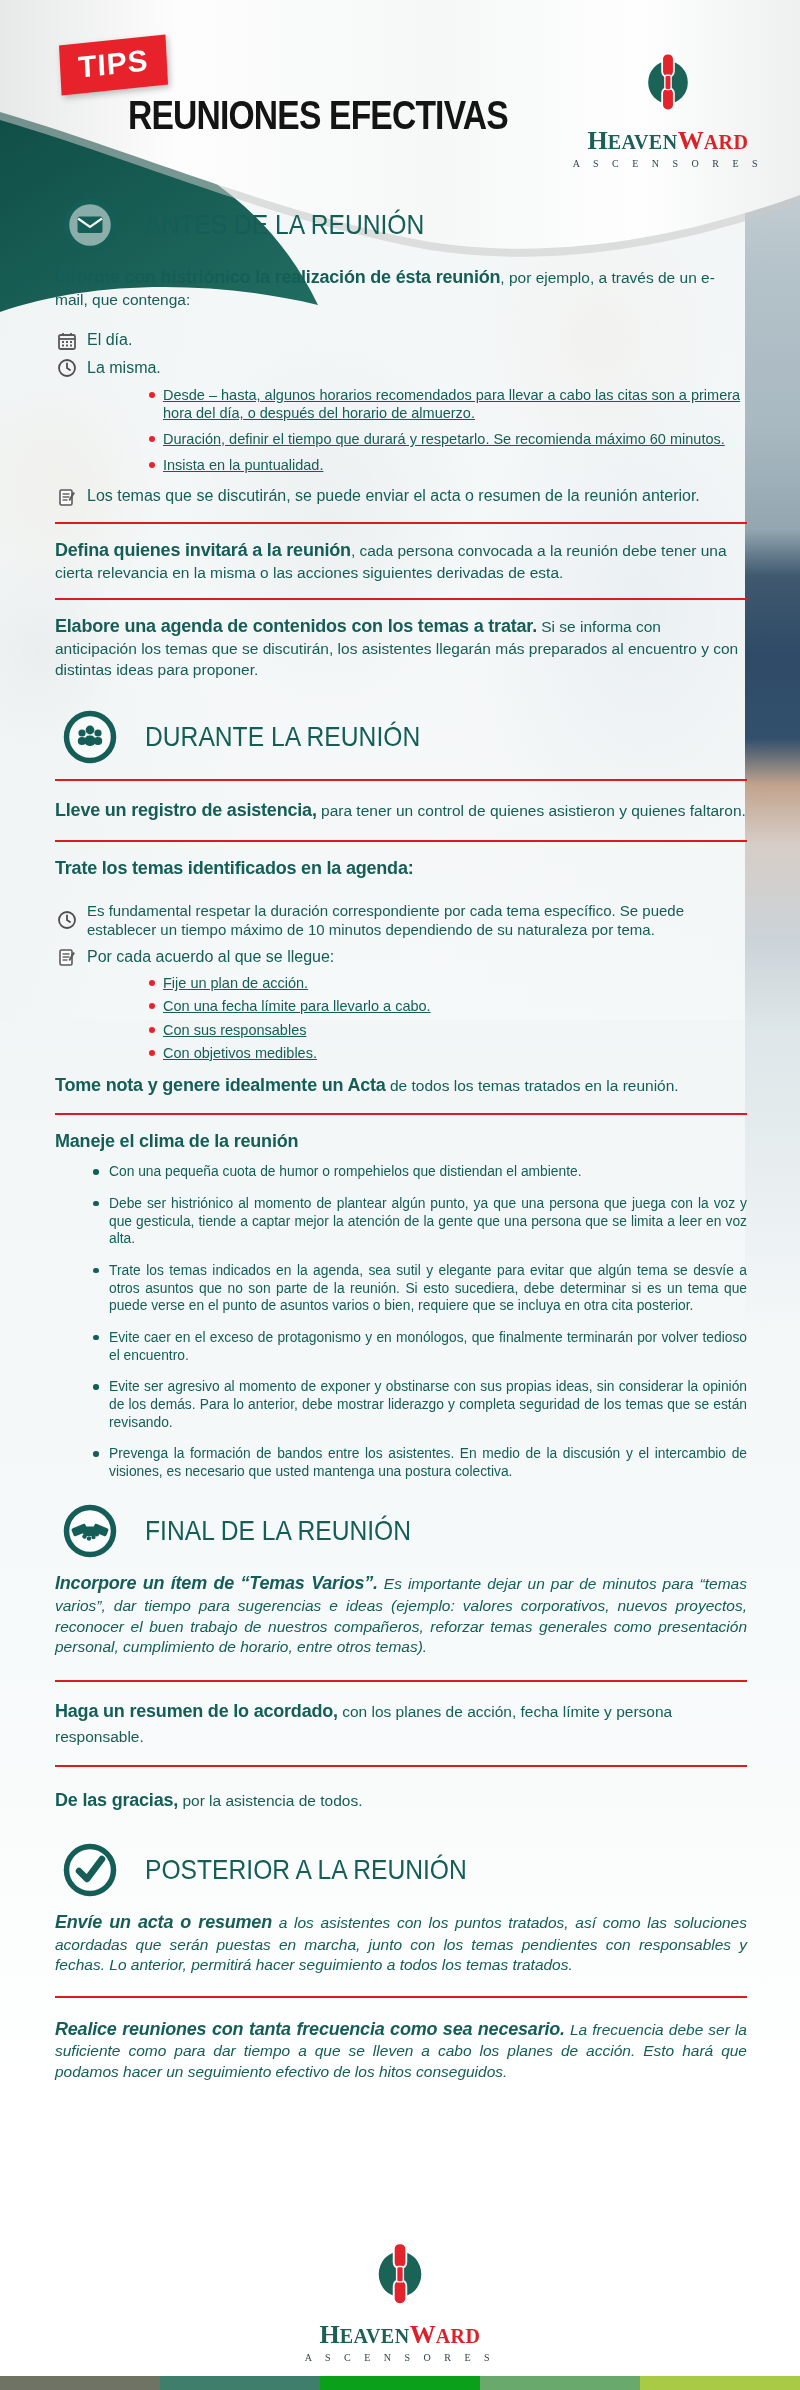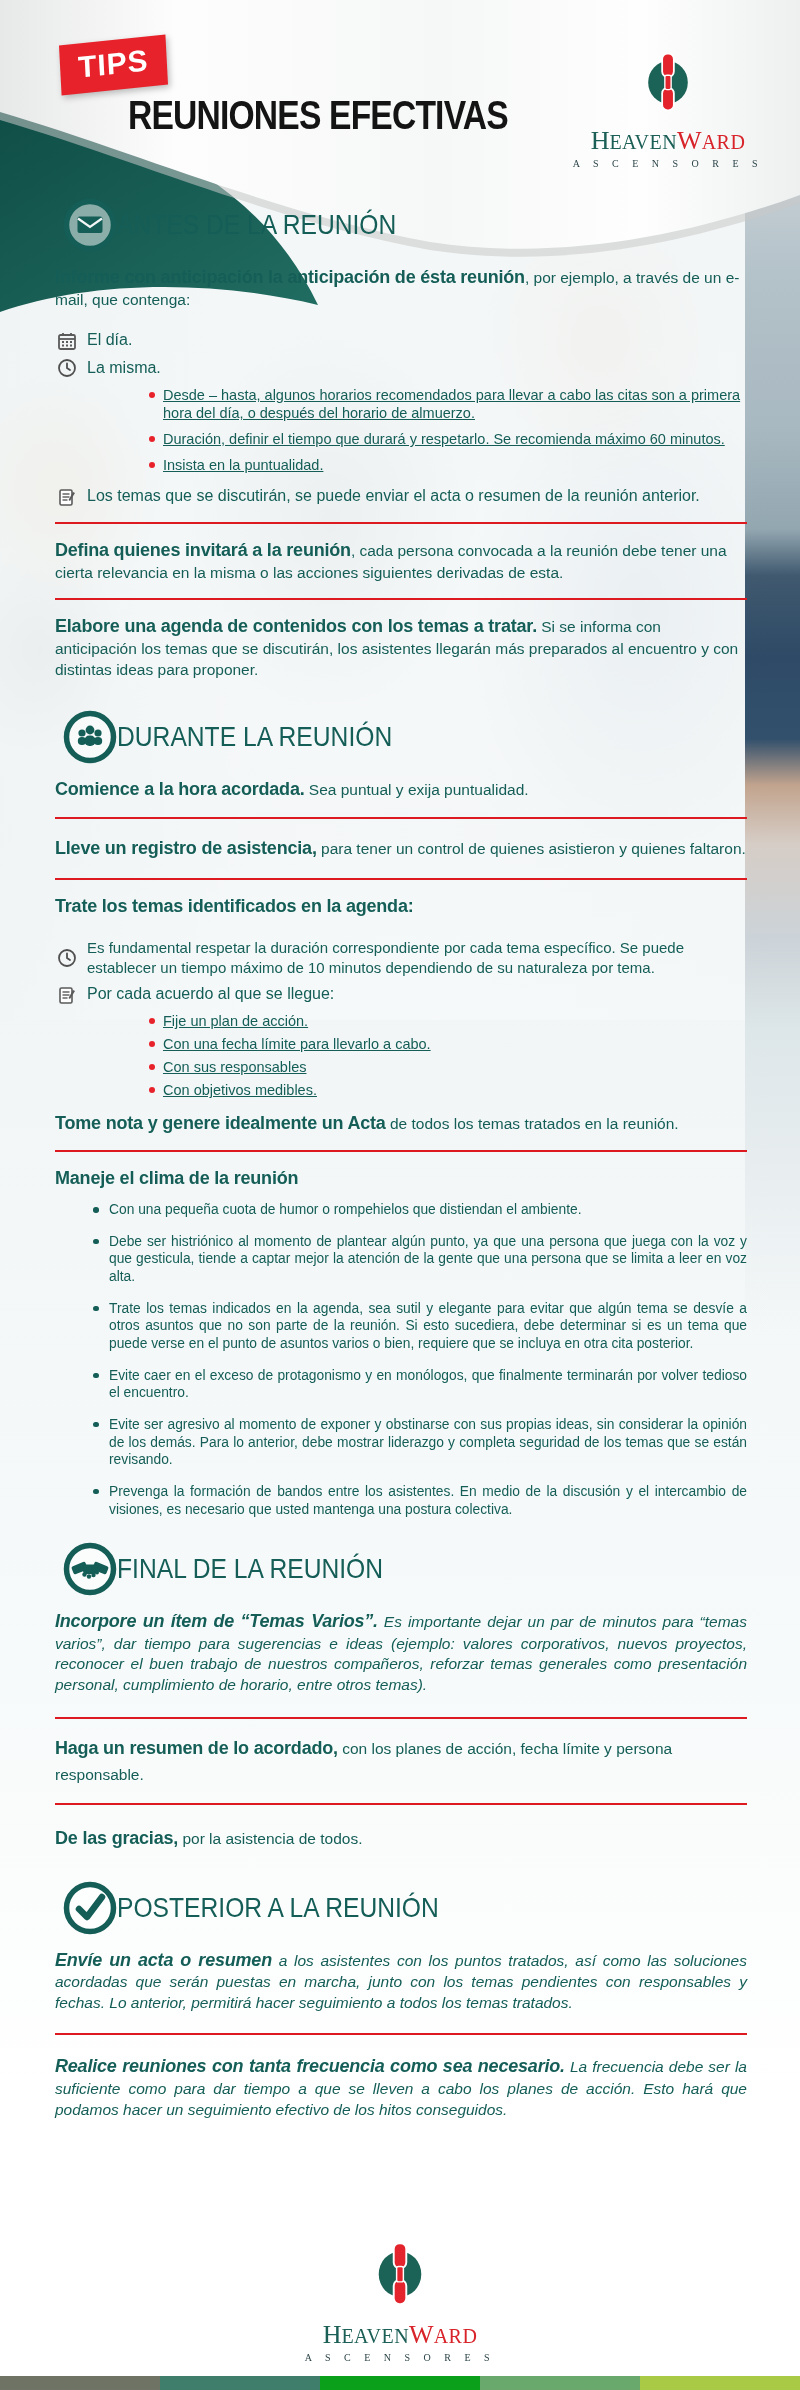--- a/index.html
+++ b/index.html
@@ -28,29 +28,29 @@
   .badge{position:absolute;left:60px;top:40px;z-index:5;background:#E7222B;color:#ffffff;
     font-size:30px;font-weight:bold;letter-spacing:1px;padding:7px 18px 9px 18px;
     transform:rotate(-6deg) skewX(-3deg);box-shadow:2px 3px 6px rgba(0,0,0,.25);}
   .main-title{position:absolute;left:128px;top:92px;z-index:5;color:#141414;font-weight:bold;
     font-size:41px;letter-spacing:-1px;transform:scaleX(.82);transform-origin:left center;white-space:nowrap;}
   
   .logo{display:flex;flex-direction:column;align-items:center;z-index:5;}
   .logo-header{position:absolute;left:578px;top:48px;width:180px;}
   .logo-footer{position:absolute;left:310px;top:2238px;width:180px;}
   .logo svg{width:54px;height:76px;}
-  .logo-word{font-family:"Liberation Serif",serif;white-space:nowrap;margin-top:2px;}
+  .logo-word{font-family:"Liberation Serif",serif;white-space:nowrap;margin-top:2px;font-weight:bold;}
   .logo-word .h1c{color:#1B5F56;font-size:26px;}
   .logo-word .heaven{color:#1B5F56;font-size:20px;letter-spacing:.5px;}
   .logo-word .w1c{color:#D8232A;font-size:26px;}
   .logo-word .ward{color:#D8232A;font-size:20px;letter-spacing:.5px;}
   .logo-sub{font-family:"Liberation Serif",serif;color:#2d4549;font-size:10px;letter-spacing:5.5px;margin-top:2px;white-space:nowrap;}
   
   .content{position:absolute;left:55px;top:198px;width:692px;z-index:4;color:#145E57;}
-  .section-head{display:flex;align-items:center;gap:0;margin:0 0 14px 8px;}
+  .section-head{display:flex;align-items:center;gap:28px;margin:0 0 14px 8px;}
   .section-head .ring{width:54px;height:54px;flex:0 0 54px;}
   .section-title{font-size:28px;color:#145E57;letter-spacing:0;transform:scaleX(.88);transform-origin:left center;white-space:nowrap;}
   .para{margin:0 0 10px 0;font-size:15.5px;line-height:1.32;color:#145E57;}
   .para strong{font-size:18px;letter-spacing:-.2px;}
   .para.justify{text-align:justify;font-style:italic;}
   .para.loose{line-height:1.6;}
   .icon-row{display:flex;align-items:center;gap:10px;margin:0 0 7px 2px;font-size:16px;line-height:1.3;}
   .icon-row .sicon{flex:0 0 20px;width:20px;height:20px;margin-top:0px;}
   .divider{height:2px;background:#DD1A20;margin:15px 0;}
   ul.bullets{list-style:none;margin:4px 0 12px 0;padding:0 0 0 94px;}
@@ -115,21 +115,21 @@
       <span class="ring">
         <svg viewBox="0 0 54 54">
             <circle cx="27" cy="27" r="23.5" fill="rgba(255,255,255,0.5)" stroke="#145E57" stroke-width="5.5"></circle>
             <rect x="14.5" y="18.5" width="25" height="16.5" rx="2" fill="#145E57"></rect>
             <path d="M15 20.5 L27 29 L39 20.5" stroke="#f2f6f6" stroke-width="2.2" fill="none"></path>
           </svg>
       </span>
       <span class="section-title">ANTES DE LA REUNIÓN</span>
     </div>
 
-    <p class="para"><strong>Informe con anticipación la anticipación de ésta reunión</strong><span>, por ejemplo, a través de un e-mail, que contenga:</span></p>
+    <p class="para"><strong>Informe con histriónico la realización de ésta reunión</strong><span>, por ejemplo, a través de un e-mail, que contenga:</span></p>
 
     <div class="gap-md"></div>
     <div class="icon-row">
       <span class="sicon">
         <svg viewBox="0 0 20 20">
             <rect x="2" y="4" width="16" height="14" rx="1.5" fill="none" stroke="#5a5a5a" stroke-width="1.8"></rect>
             <line x1="2" y1="8" x2="18" y2="8" stroke="#5a5a5a" stroke-width="1.8"></line>
             <line x1="6" y1="2" x2="6" y2="5" stroke="#5a5a5a" stroke-width="1.8"></line>
             <line x1="14" y1="2" x2="14" y2="5" stroke="#5a5a5a" stroke-width="1.8"></line>
             <g fill="#5a5a5a">
@@ -193,21 +193,20 @@
               <circle cx="35" cy="23" r="3.6"></circle>
               <rect x="30.8" y="27" width="8.4" height="8" rx="4"></rect>
               <circle cx="27" cy="20" r="4.4"></circle>
               <rect x="21.4" y="25.5" width="11.2" height="10.5" rx="5"></rect>
             </g>
           </svg>
       </span>
       <span class="section-title">DURANTE LA REUNIÓN</span>
     </div>
 
-    <p class="para"><strong>Comience a la hora acordada.</strong><span> Sea puntual y exija puntualidad.</span></p>
 
     <div class="divider"></div>
 
     <p class="para loose"><strong>Lleve un registro de asistencia,</strong><span> para tener un control de quienes asistieron y quienes faltaron.</span></p>
 
     <div class="divider"></div>
 
     <p class="para"><strong>Trate los temas identificados en la agenda:</strong></p>
     <div class="gap-md"></div>
 

